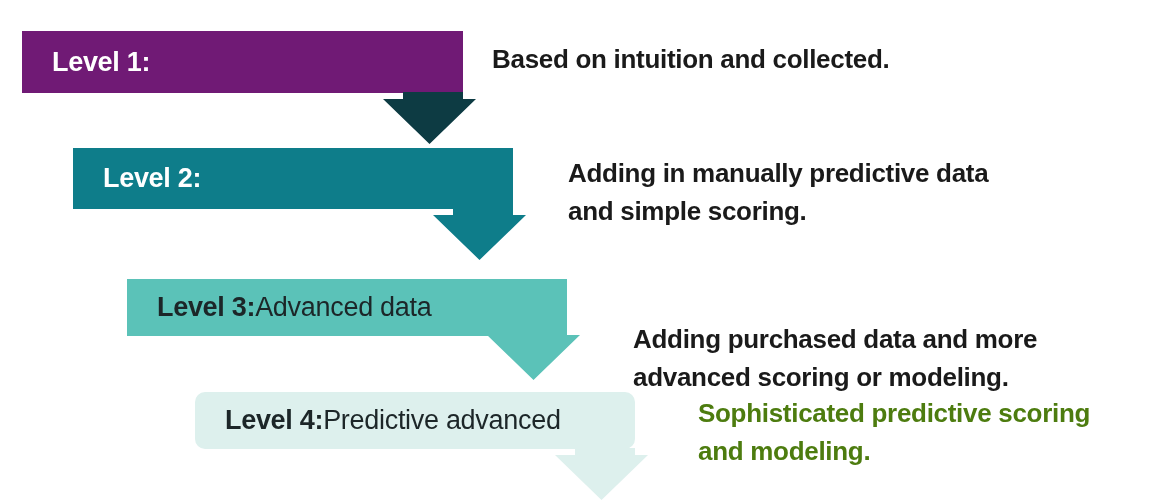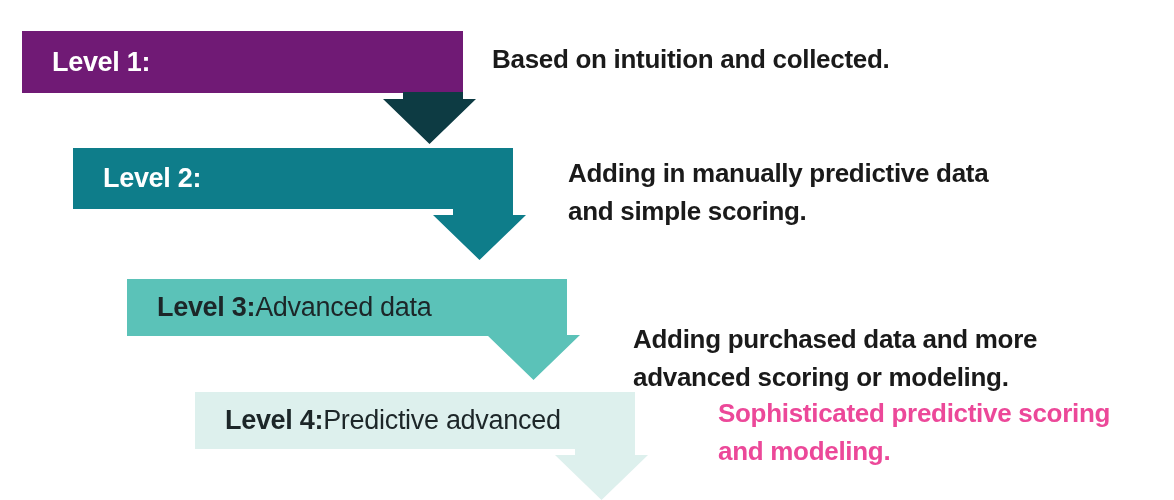--- a/index.html
+++ b/index.html
@@ -29,21 +29,21 @@
     font-size: 26px;
     font-weight: 700;
     line-height: 38px;
     letter-spacing: -0.3px;
     white-space: pre-line;
   }
   
   .bar.s1 { left: 22px;  top: 31px;  width: 441px; height: 62px; }
   .bar.s2 { left: 73px;  top: 148px; width: 440px; height: 61px; }
   .bar.s3 { left: 127px; top: 279px; width: 440px; height: 57px; }
-  .bar.s4 { left: 195px; top: 392px; width: 440px; height: 57px; }
+  .bar.s4 { left: 195px; top: 392px; width: 440px; height: 57px; border-radius: 10px; }
   .arrow.s1 { left: 383px; top: 92px; }
   .arrow.s2 { left: 433px; top: 208px; }
   .arrow.s3 { left: 487px; top: 328px; }
   .arrow.s4 { left: 555px; top: 448px; }
   .desc.s1 { left: 492px; top: 40px; }
   .desc.s2 { left: 568px; top: 154px; }
   .desc.s3 { left: 633px; top: 274px; margin-top: 46px; }
   .desc.s4 { left: 698px; top: 394px; }
 </style>
 </head>
@@ -78,16 +78,16 @@
   <div class="desc s3" style="color: rgb(26, 26, 26);">Adding purchased data and more
 advanced scoring or modeling.</div>
 
   <div class="bar s4" style="background-color: rgb(221, 240, 237); color: rgb(28, 38, 40);">
     <span class="lbl-bold">Level 4:</span>
       <span class="lbl-rest"> Predictive advanced</span>
   </div>
   <svg class="arrow s4" width="93" height="52" viewBox="0 0 93 52">
     <polygon points="20,0 80,0 80,7 93,7 46.5,52 0,7 20,7" fill="#ddf0ed"></polygon>
   </svg>
-  <div class="desc s4" style="color: #ec4899; margin-left: 20px;">Sophisticated predictive scoring
+  <div class="desc s4" style="color: #4d7c0f;">Sophisticated predictive scoring
 and modeling.</div>
 
 </div>
 
 </body></html>

